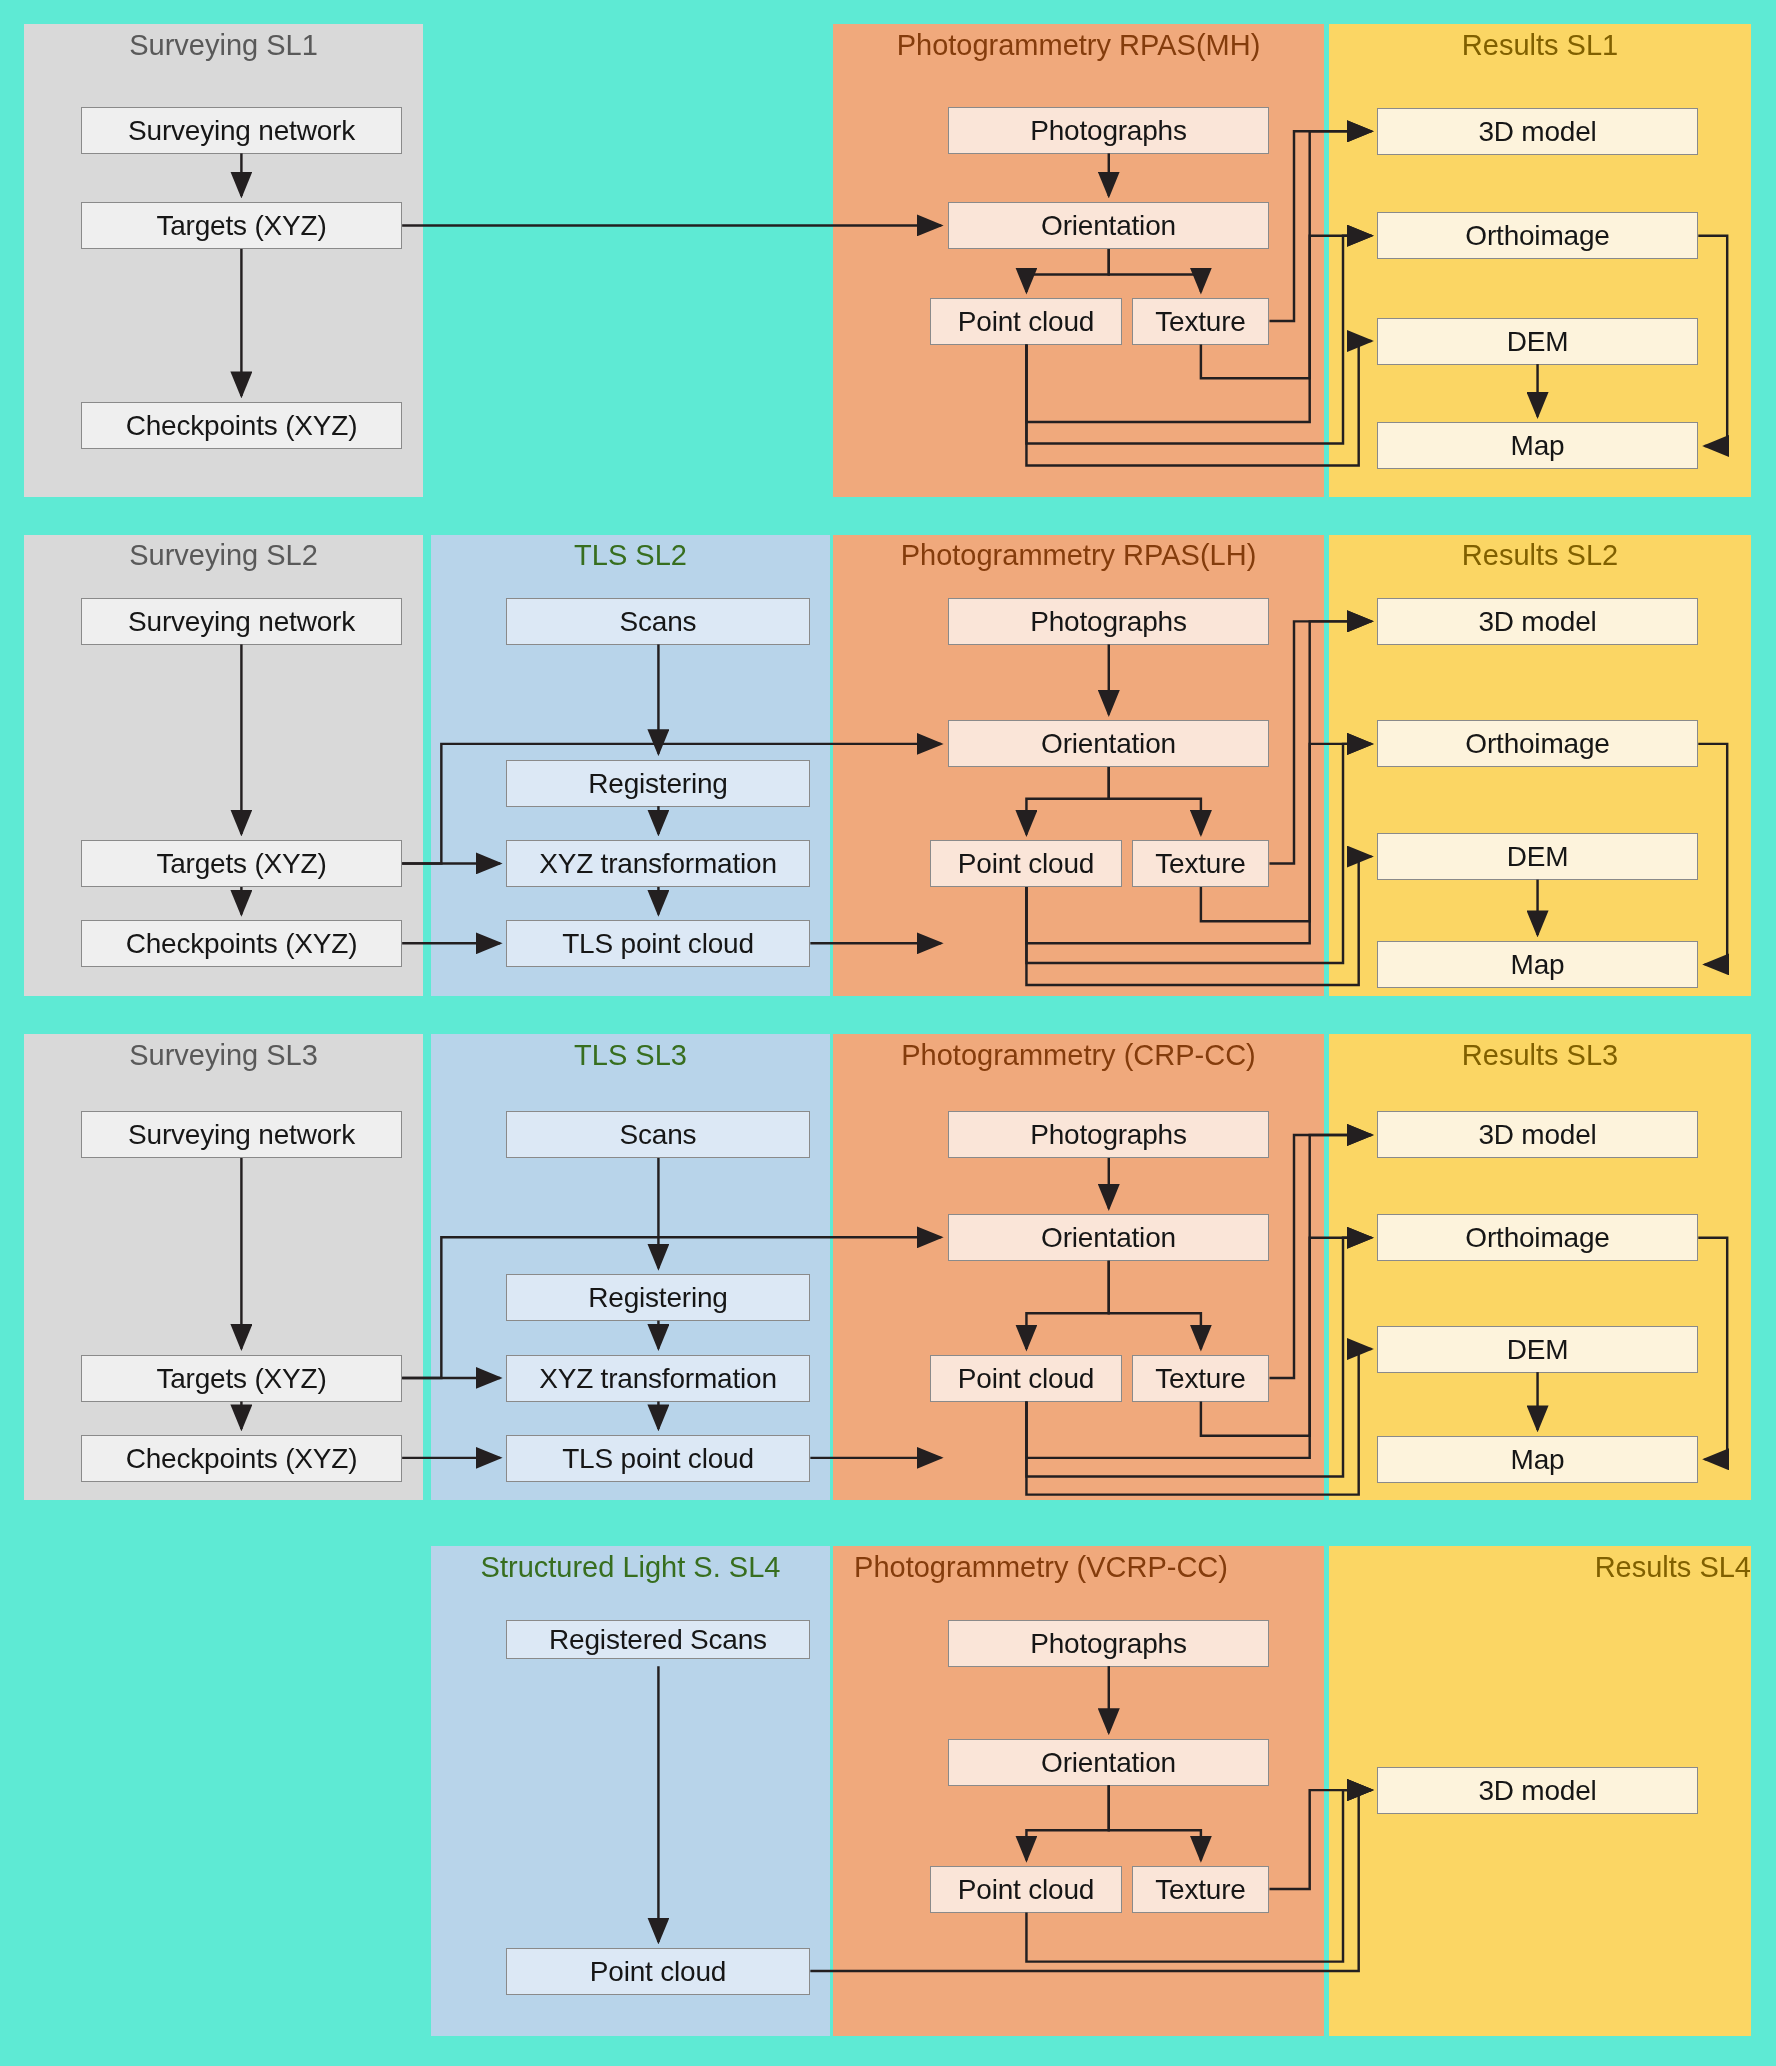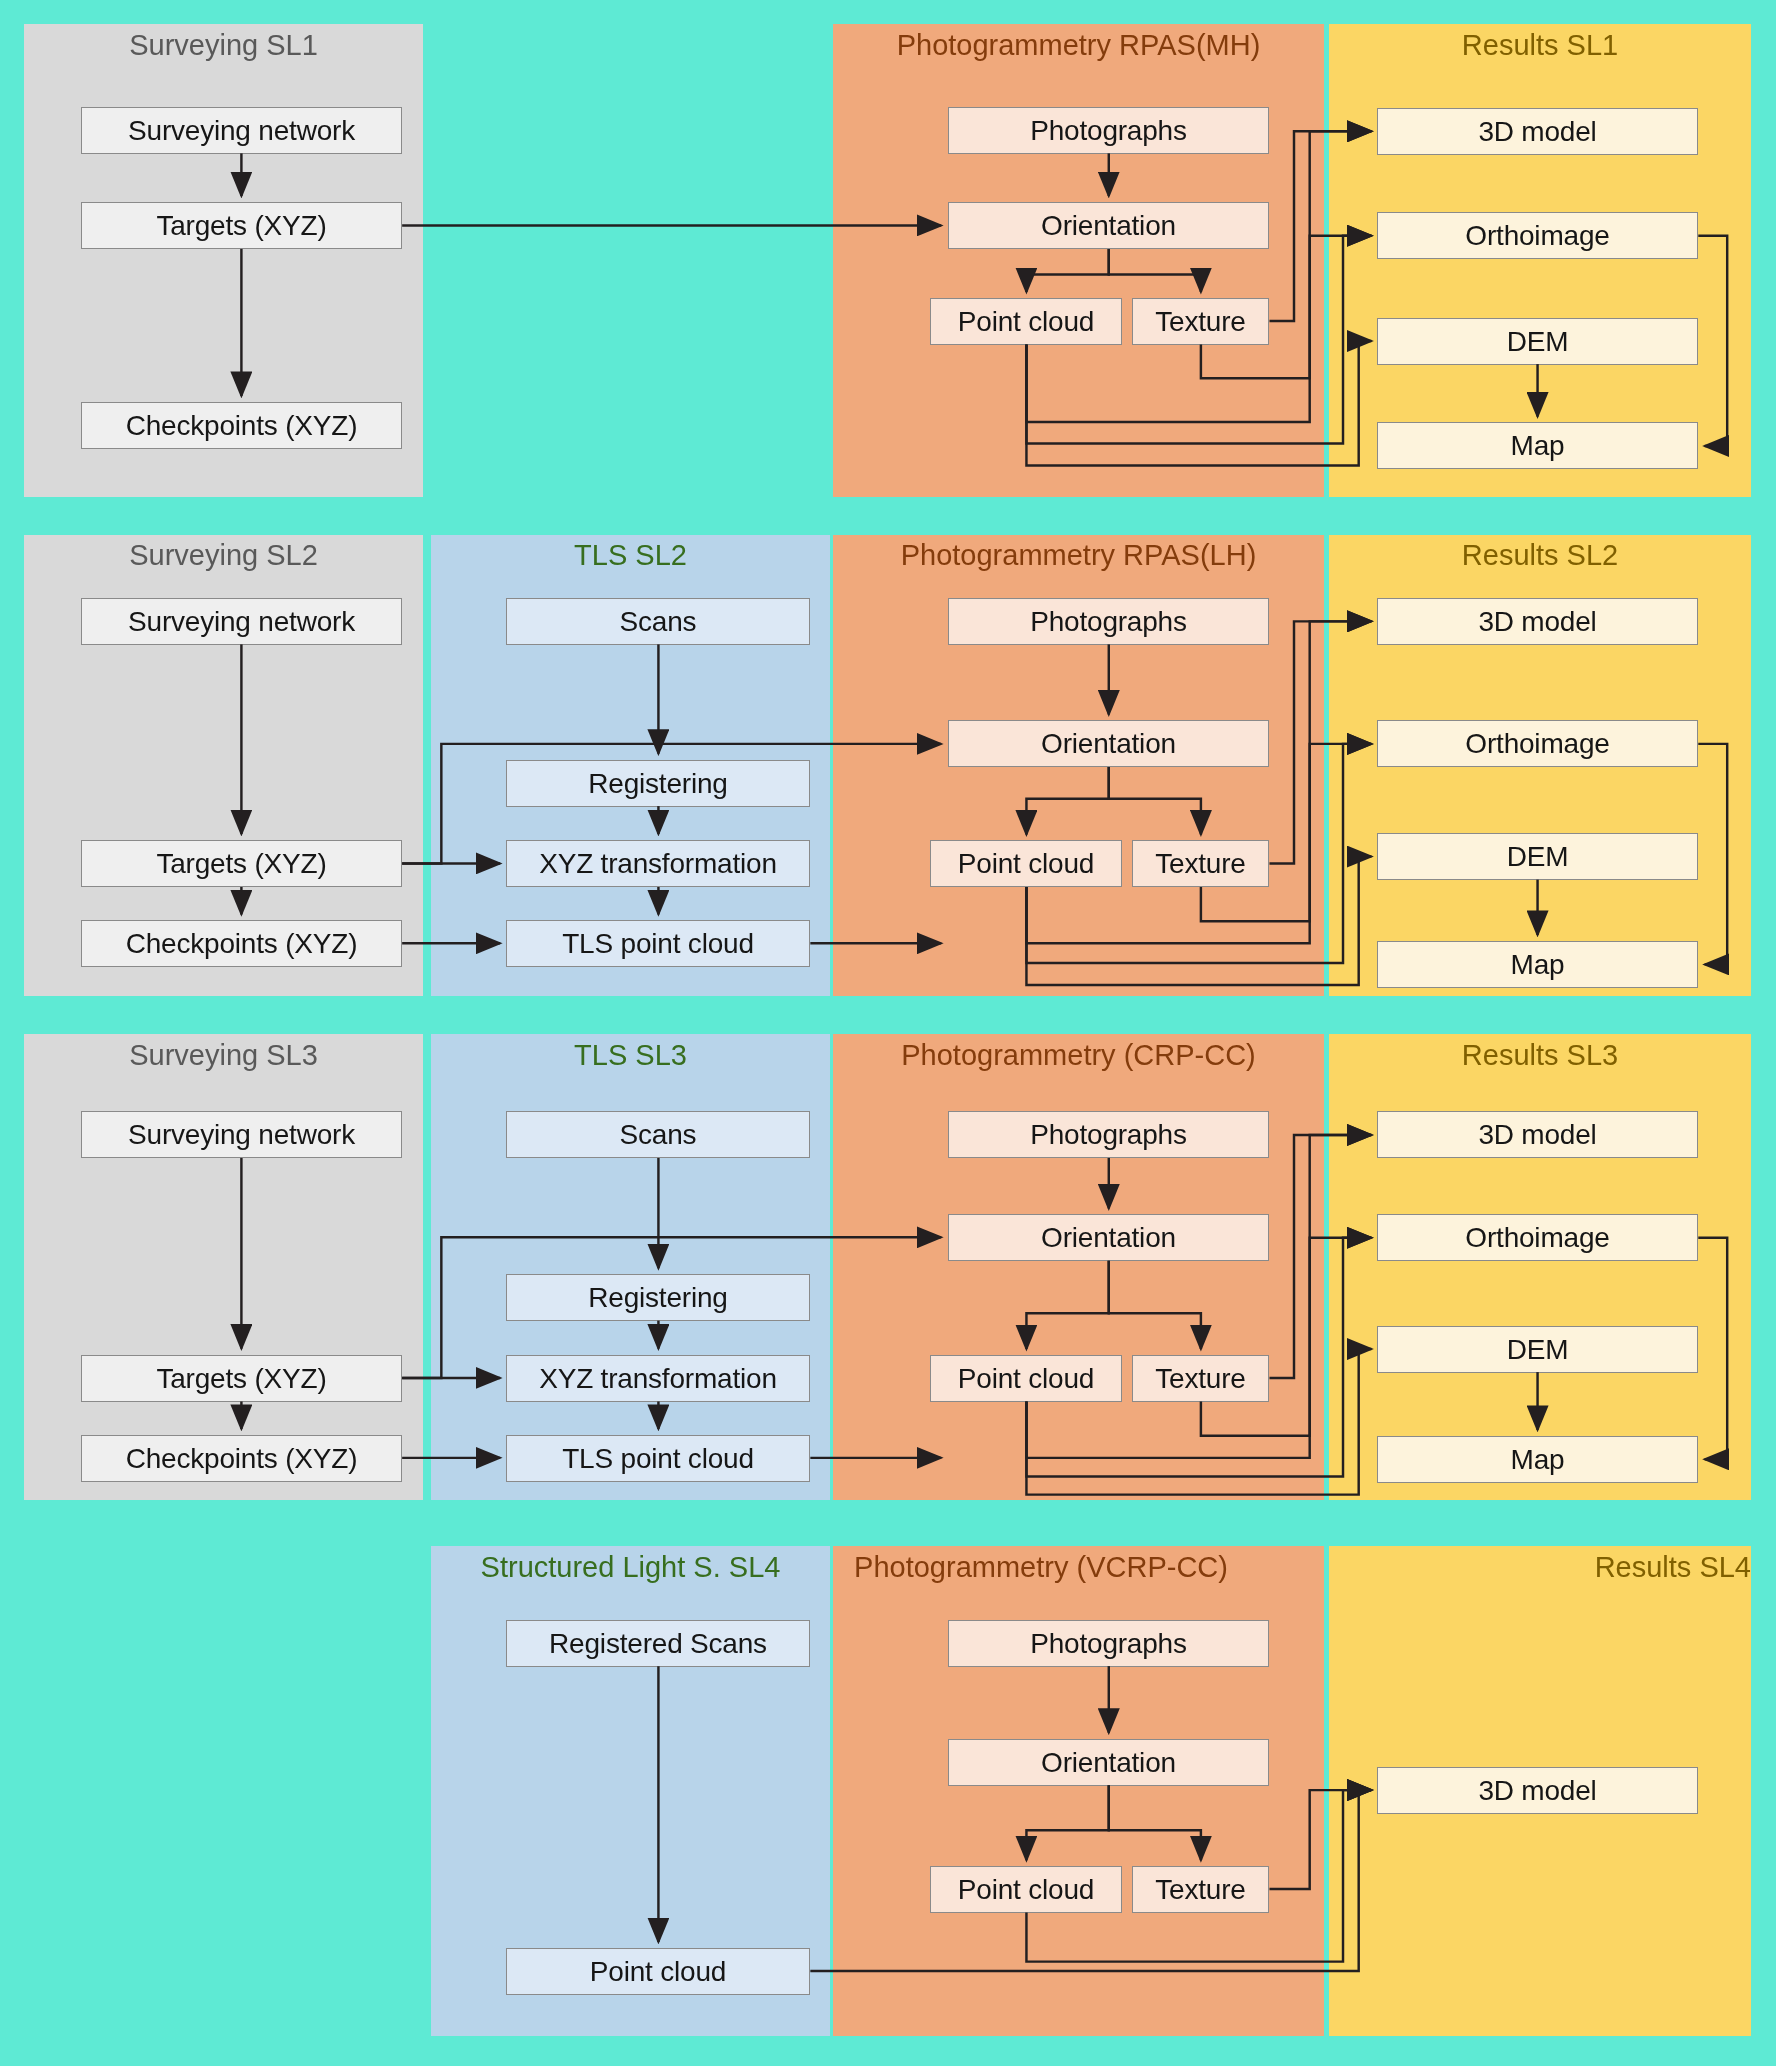--- a/index.html
+++ b/index.html
@@ -110,21 +110,21 @@
   <div class="node n-yellow" style="left:1377px;top:1436px;width:321px;height:47px;">Map</div>
 
   <div class="panel" style="left:431px;top:1546px;width:399px;height:490px;background:#b8d4ea;"></div>
   <div class="panel" style="left:833px;top:1546px;width:491px;height:490px;background:#f0a97c;"></div>
   <div class="panel" style="left:1329px;top:1546px;width:422px;height:490px;background:#fbd664;"></div>
 
   <div class="panel-title" style="left:431px;width:399px;top:1551px;color:#376e1f;">Structured Light S. SL4</div>
   <div class="panel-title" style="left:833px;width:416px;top:1551px;color:#843c0c;">Photogrammetry (VCRP-CC)</div>
   <div class="panel-title" style="left:1329px;width:422px;top:1551px;color:#806000;text-align:right;">Results SL4</div>
 
-  <div class="node n-blue" style="left:506px;top:1620px;width:304px;height:47px;">Registered Scans</div>
+  <div class="node n-blue" style="left:506px;top:1620px;width:304px;height:39px;">Registered Scans</div>
   <div class="node n-blue" style="left:506px;top:1948px;width:304px;height:47px;">Point cloud</div>
 
   <div class="node n-orange" style="left:948px;top:1620px;width:321px;height:47px;">Photographs</div>
   <div class="node n-orange" style="left:948px;top:1739px;width:321px;height:47px;">Orientation</div>
   <div class="node n-orange" style="left:930px;top:1866px;width:192px;height:47px;">Point cloud</div>
   <div class="node n-orange" style="left:1132px;top:1866px;width:137px;height:47px;">Texture</div>
 
   <div class="node n-yellow" style="left:1377px;top:1767px;width:321px;height:47px;">3D model</div>
 
   <svg class="layer" viewBox="0 0 3625 4216">

